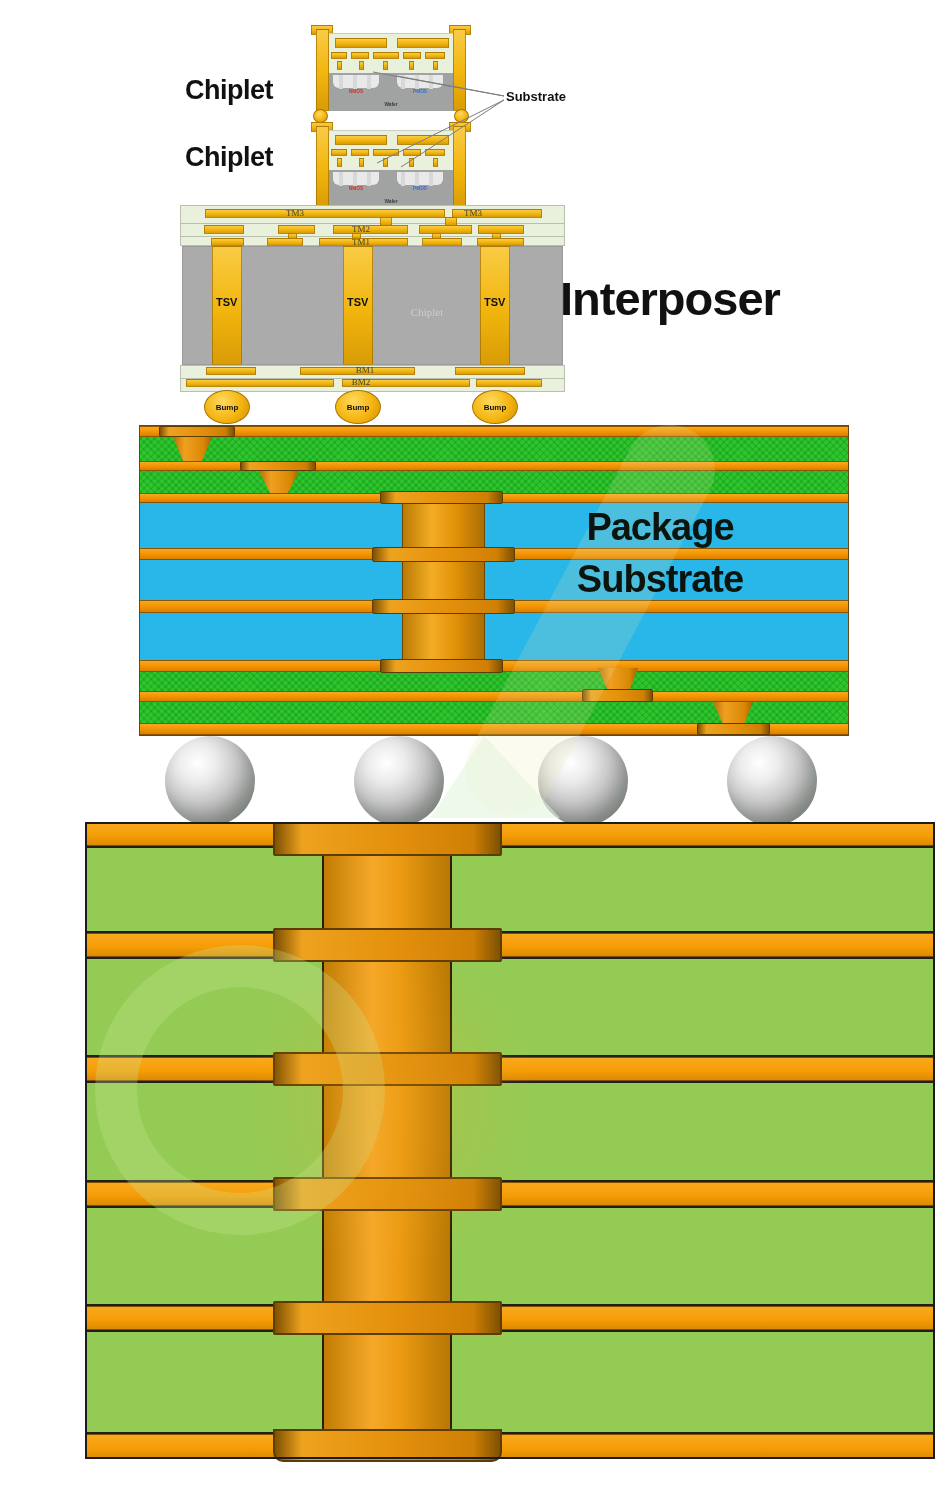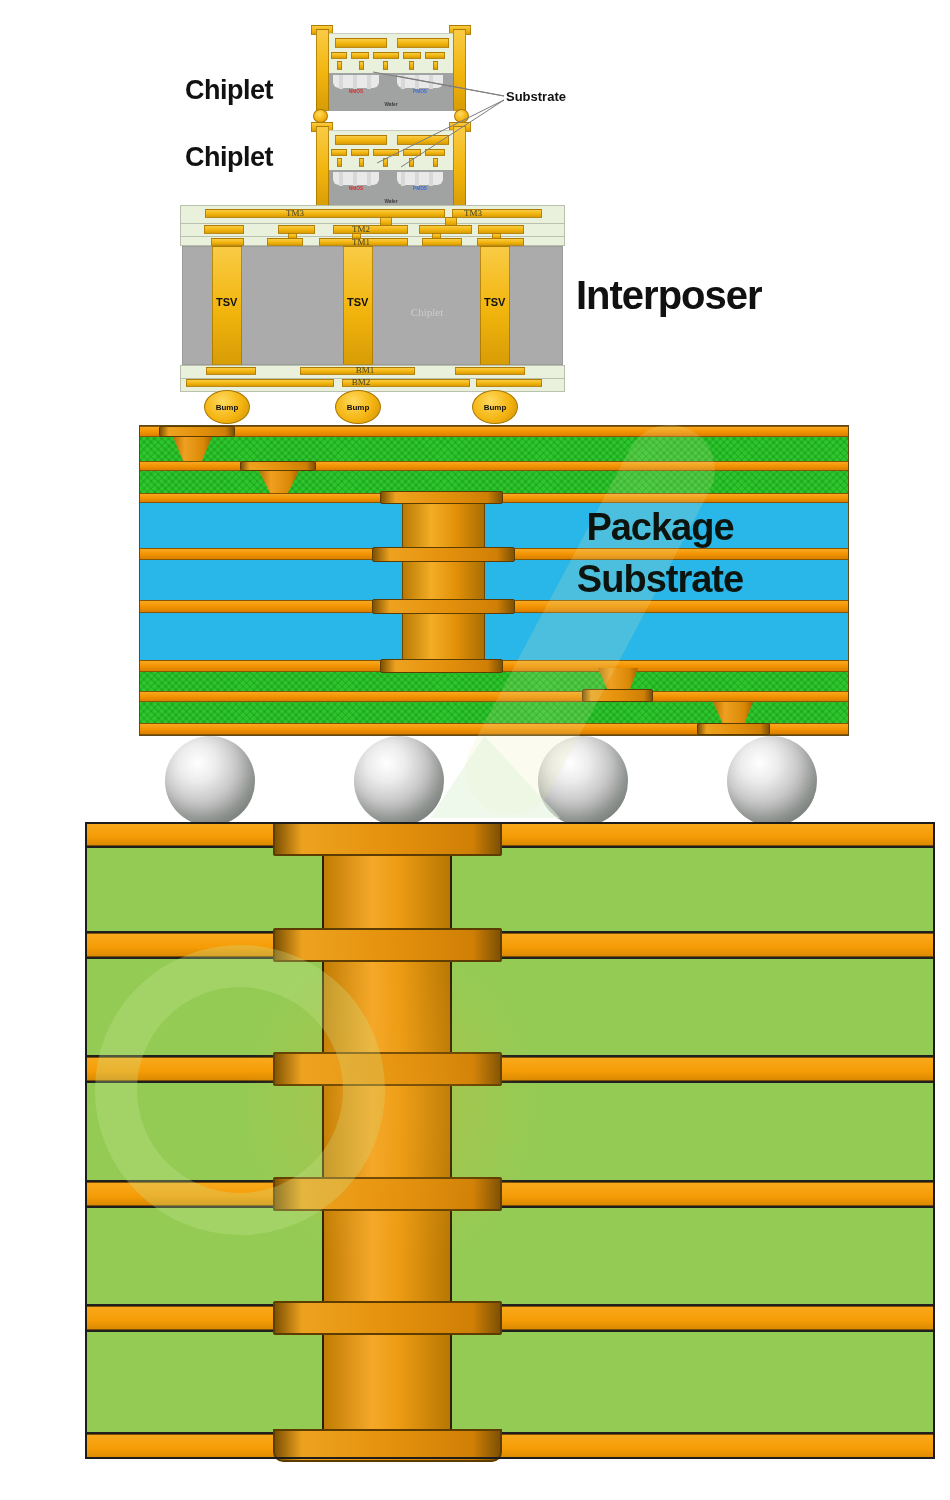--- a/index.html
+++ b/index.html
@@ -246,17 +246,17 @@
   <div class="a" style="left:85px;top:822px;width:850px;height:637px;border:2px solid #1c1c1c;z-index:30;pointer-events:none;"></div>
 
   <div class="a wm" style="left:95px;top:945px;width:290px;height:290px;border-radius:50%;border:42px solid rgba(205,235,150,.28);z-index:40;"></div>
   <div class="a wm" style="left:545px;top:405px;width:90px;height:430px;background:rgba(235,235,170,.18);transform:rotate(28deg);border-radius:45px;z-index:40;"></div>
   <div class="a wm" style="left:430px;top:736px;width:130px;height:82px;background:rgba(225,244,218,.55);clip-path:polygon(42% 0,100% 100%,0 100%);z-index:40;"></div>
   <div class="a wm" style="left:240px;top:940px;width:300px;height:330px;background:radial-gradient(closest-side,rgba(244,170,40,.25),rgba(244,170,40,0));z-index:40;"></div>
 
   <div class="lbl" style="left:185px;top:77px;font-size:27px;letter-spacing:-0.5px;z-index:50;">Chiplet</div>
   <div class="lbl" style="left:185px;top:144px;font-size:27px;letter-spacing:-0.5px;z-index:50;">Chiplet</div>
   <div class="lbl" style="left:506px;top:90px;font-size:13px;z-index:50;">Substrate</div>
-  <div class="lbl" style="left:576px;top:275px;font-size:40px;letter-spacing:-1px;z-index:50;">Interposer</div>
+  <div class="lbl" style="left:560px;top:275px;font-size:47px;letter-spacing:-1px;z-index:50;">Interposer</div>
   <div class="lbl" style="left:540px;top:560px;width:240px;text-align:center;font-size:38px;letter-spacing:-1px;color:#0d140d;z-index:50;">Substrate</div>
   <div class="lbl" style="left:540px;top:508px;width:240px;text-align:center;font-size:38px;letter-spacing:-1px;color:#0d140d;z-index:50;">Package</div>
 
 </div>
 
 </body></html>

